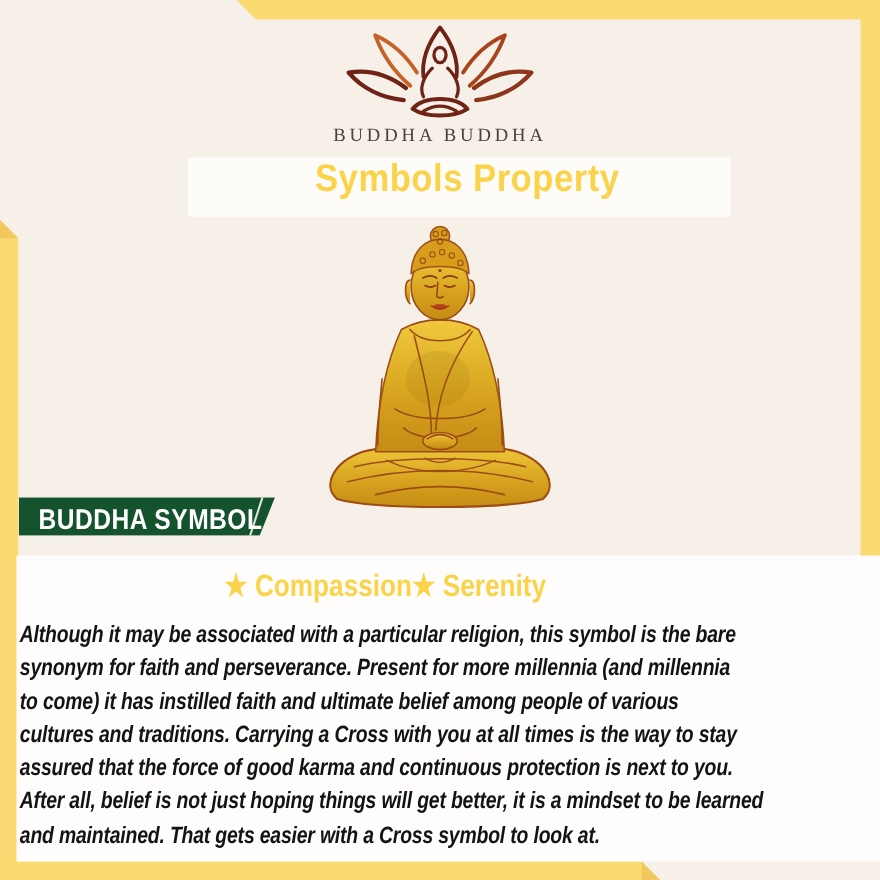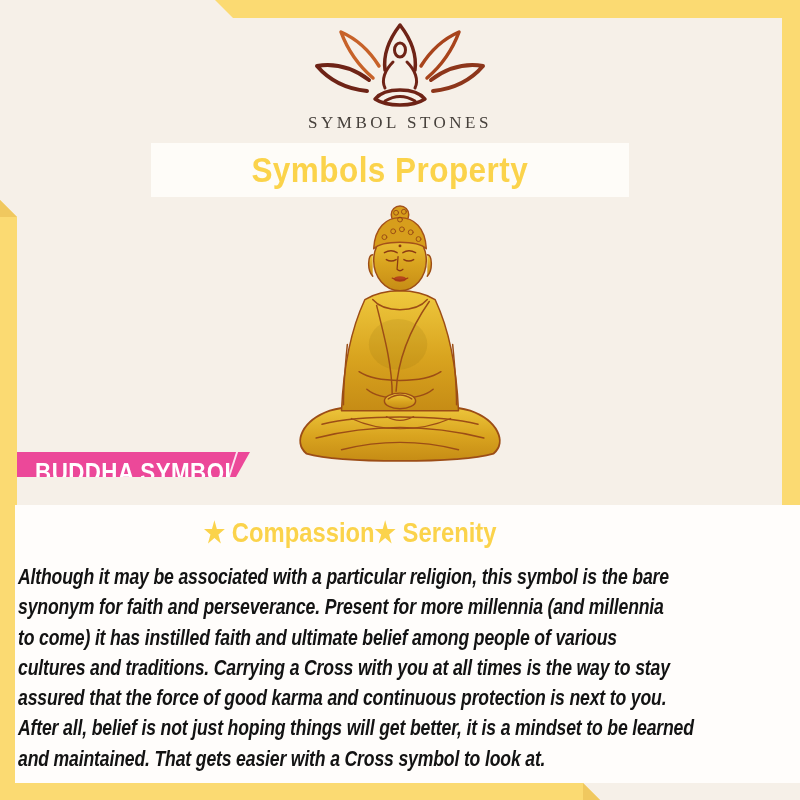--- a/index.html
+++ b/index.html
@@ -21,29 +21,29 @@
   .band-bottom{position:absolute;left:0;top:783px;width:600px;height:17px;
     background:#FBDA72;clip-path:polygon(0 0,583px 0,100% 100%,0 100%);}
   .tip-bottom{position:absolute;left:583px;top:783px;width:17px;height:17px;
     background:#F0C85F;clip-path:polygon(0 0,100% 100%,0 100%);}
   
   .logo{position:absolute;left:305px;top:22px;width:190px;height:92px;}
   .brand{position:absolute;left:0;top:113px;width:800px;text-align:center;
     font-family:"Liberation Serif",serif;font-size:17px;letter-spacing:3.5px;
     color:#46403B;font-weight:400;}
   
-  .title-box{position:absolute;left:151px;top:143px;width:478px;height:54px;
-    background:#FEFCF8;display:flex;align-items:center;justify-content:center;}
+  .title-box{position:absolute;left:171px;top:143px;width:478px;height:54px;
+    background:#FEFCF8;display:flex;justify-content:center;padding-left:15px;}
   .title-box span{color:#FBD34B;font-weight:700;font-size:35px;letter-spacing:.5px;
     transform:scaleX(.9);white-space:nowrap;}
   
   .statue{position:absolute;left:283px;top:198px;width:234px;height:283px;}
   
-  .ribbon{position:absolute;left:17px;top:452px;width:233px;height:25px;
-    background:#ec4899;clip-path:polygon(0 0,100% 0,calc(100% - 14px) 100%,0 100%);}
+  .ribbon{position:absolute;left:17px;top:452px;width:233px;height:35px;
+    background:#14532d;clip-path:polygon(0 0,100% 0,calc(100% - 14px) 100%,0 100%);}
   .ribbon span{display:block;padding-left:21px;line-height:40px;color:#FFFFFF;
     font-size:26px;font-weight:700;letter-spacing:.5px;white-space:nowrap;
     transform:scaleX(.86);transform-origin:0 50%;}
   .ribbon-cut{position:absolute;right:16px;top:0;width:2px;height:100%;
     background:rgba(255,255,255,.85);transform:skewX(-18deg);}
   
   .content-box{position:absolute;left:15px;top:505px;width:785px;height:278px;
     background:#FFFDFB;}
   .heading{position:absolute;left:0;top:516px;width:700px;display:flex;justify-content:center;}
   .heading span{color:#FBD34B;font-weight:700;font-size:28px;white-space:nowrap;
@@ -74,21 +74,21 @@
     <path d="M88 40 C80 48 76 58 80 66" stroke="#6E2316" stroke-width="3"></path>
     <path d="M102 40 C110 48 114 58 110 66" stroke="#6E2316" stroke-width="3"></path>
     <path d="M70 77 C80 65 110 65 120 77 C108 85 82 85 70 77 Z" stroke="#6E2316" stroke-width="3.5"></path>
     <path d="M80 79 Q95 70 110 79" stroke="#6E2316" stroke-width="3"></path>
 
     <path d="M74 44 C64 28 52 17 36 10 C43 29 54 44 68 56" stroke="#C76229" stroke-width="3.5"></path>
     <path d="M116 44 C126 28 138 17 154 10 C147 29 136 44 122 56" stroke="#A8441C" stroke-width="3.5"></path>
     <path d="M64 58 C48 46 30 41 12 44 C24 58 42 67 62 69" stroke="#6E2316" stroke-width="4"></path>
     <path d="M126 58 C142 46 160 41 178 44 C166 58 148 67 128 69" stroke="#8D361B" stroke-width="4"></path>
   </svg>
-  <div class="brand">SYMBOL STONES</div>
+  <div class="brand">BUDDHA BUDDHA</div>
 
   <div class="title-box">
     <span>Symbols Property</span>
   </div>
 
   <svg class="statue" viewBox="0 0 240 290" fill="none" stroke-linecap="round" stroke-linejoin="round">
     <defs>
       <linearGradient id="gold" x1="0" y1="0" x2="0" y2="1">
         <stop offset="0" stop-color="#EFC93E"></stop>
         <stop offset=".55" stop-color="#D9A41F"></stop>

